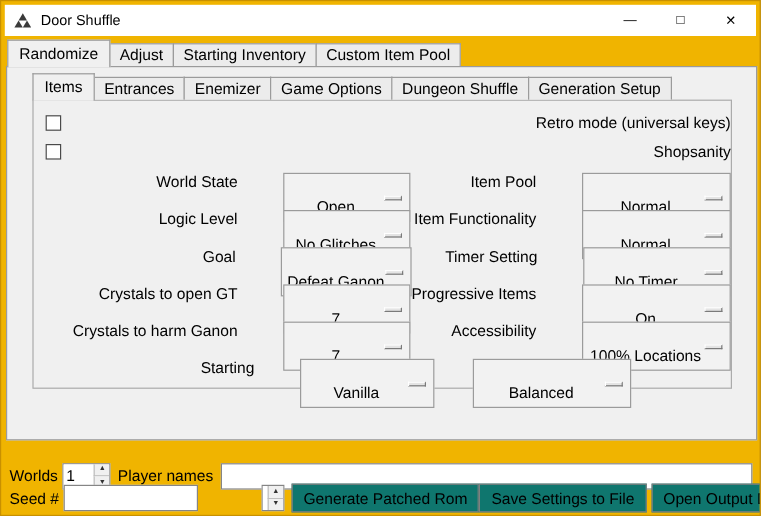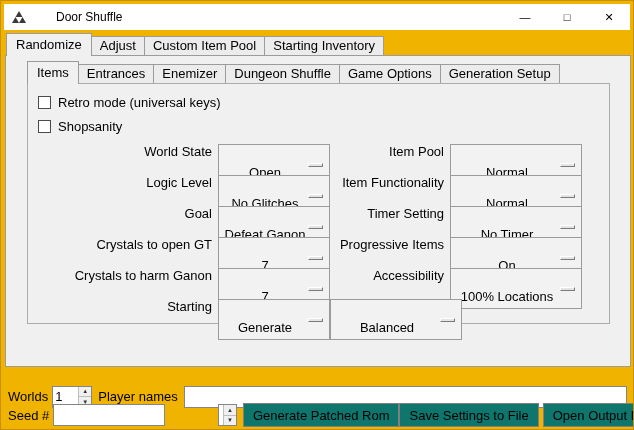--- a/index.html
+++ b/index.html
@@ -18,21 +18,20 @@
     overflow: hidden;
   }
   
   .titlebar {
     position: absolute;
     top: 3px; left: 3px; right: 3px;
     height: 26px;
     background: #FFFFFF;
     display: flex;
     align-items: center;
-    gap: 22px;
   }
   .app-icon { width: 16px; height: 16px; margin: 0 7px 0 7px; display: flex; align-items: center; }
   .title-text { font-size: 12px; }
   .win-controls { margin-left: auto; display: flex; height: 100%; }
   .win-btn {
     width: 42px; height: 100%;
     display: flex; align-items: center; justify-content: center;
     font-size: 11px; color: #000; cursor: default;
   }
   
@@ -69,40 +68,41 @@
   .tabs-inner { top: 5px; left: 21px; z-index: 2; }
   .inner-page {
     position: absolute;
     top: 27px; left: 21px; right: 20px; bottom: 42px;
     background: #F0F0F0;
     border: 1px solid #ABABAB;
     z-index: 1;
     padding-top: 6px;
   }
   
-  .check-row { display: flex; align-items: center; gap: 7px; height: 24px; padding-left: 10px; }
+  .check-row { display: flex; align-items: center; gap: 7px; height: 24px; padding-left: 10px; justify-content: space-between; }
   .checkbox {
     width: 13px; height: 13px;
     background: #FFFFFF;
     border: 1px solid #4a4a4a;
   }
   
   .settings { margin-top: 6px; }
   .setting-row { display: flex; align-items: flex-start; height: 31px; }
   .lbl { white-space: nowrap; }
   .lbl-left  { width: 190px; text-align: right; padding-right: 6px; }
   .lbl-right { width: 120px; text-align: right; padding-right: 6px; }
   .dropdown {
     position: relative;
     height: 41px;
     background: #F2F2F2;
     border: 1px solid #9B9B9B;
     display: flex; align-items: center; justify-content: center;
     padding: 16px 22px 0 4px;
     cursor: default;
+    margin-left: 32px;
   }
   .dd-left  { width: 112px; }
   .dd-right { width: 132px; }
   .dd-value { white-space: nowrap; font-size: 13px; }
   .dd-indicator {
     position: absolute;
     right: 6px; top: 50%;
     transform: translateY(-50%);
     width: 15px; height: 4px;
     background: #E4E4E4;
@@ -178,32 +178,32 @@
     <div class="win-controls">
       <span class="win-btn">—</span>
       <span class="win-btn">□</span>
       <span class="win-btn close">✕</span>
     </div>
   </div>
 
   <div class="tabs tabs-outer">
     <div class="tab selected">Randomize</div>
     <div class="tab">Adjust</div>
+    <div class="tab">Starting Inventory</div>
     <div class="tab">Custom Item Pool</div>
-    <div class="tab">Starting Inventory</div>
   </div>
 
   <div class="outer-page">
 
     <div class="tabs tabs-inner">
       <div class="tab selected">Items</div>
       <div class="tab">Entrances</div>
       <div class="tab">Enemizer</div>
+      <div class="tab">Game Options</div>
       <div class="tab">Dungeon Shuffle</div>
-      <div class="tab">Game Options</div>
       <div class="tab">Generation Setup</div>
     </div>
 
     <div class="inner-page">
 
       <div class="check-row">
         <span class="checkbox"></span>
         <span class="lbl">Retro mode (universal keys)</span>
       </div>
       <div class="check-row">
@@ -274,21 +274,21 @@
           <span class="lbl lbl-right">Accessibility</span>
           <div class="dropdown dd-right">
             <span class="dd-value">100% Locations</span>
             <span class="dd-indicator"></span>
           </div>
         </div>
 
         <div class="setting-row">
           <span class="lbl lbl-left">Starting</span>
           <div class="dropdown dd-left">
-            <span class="dd-value">Generate</span>
+            <span class="dd-value">Vanilla</span>
             <span class="dd-indicator"></span>
           </div>
           <div class="dropdown dd-right">
             <span class="dd-value">Balanced</span>
             <span class="dd-indicator"></span>
           </div>
         </div>
 
       </div>
     </div>

